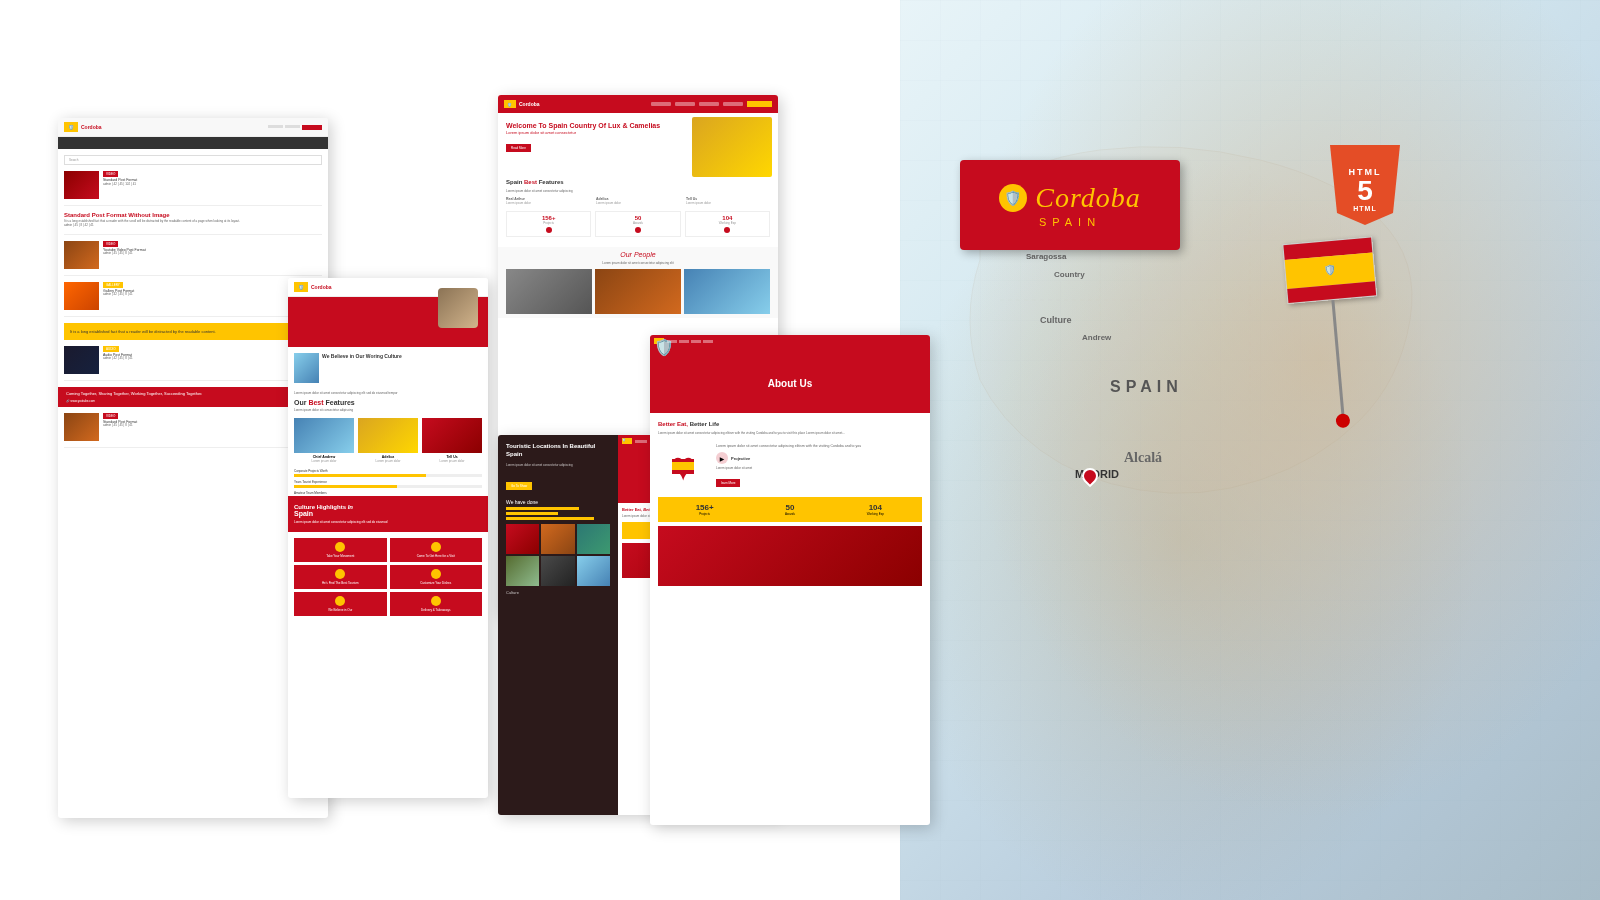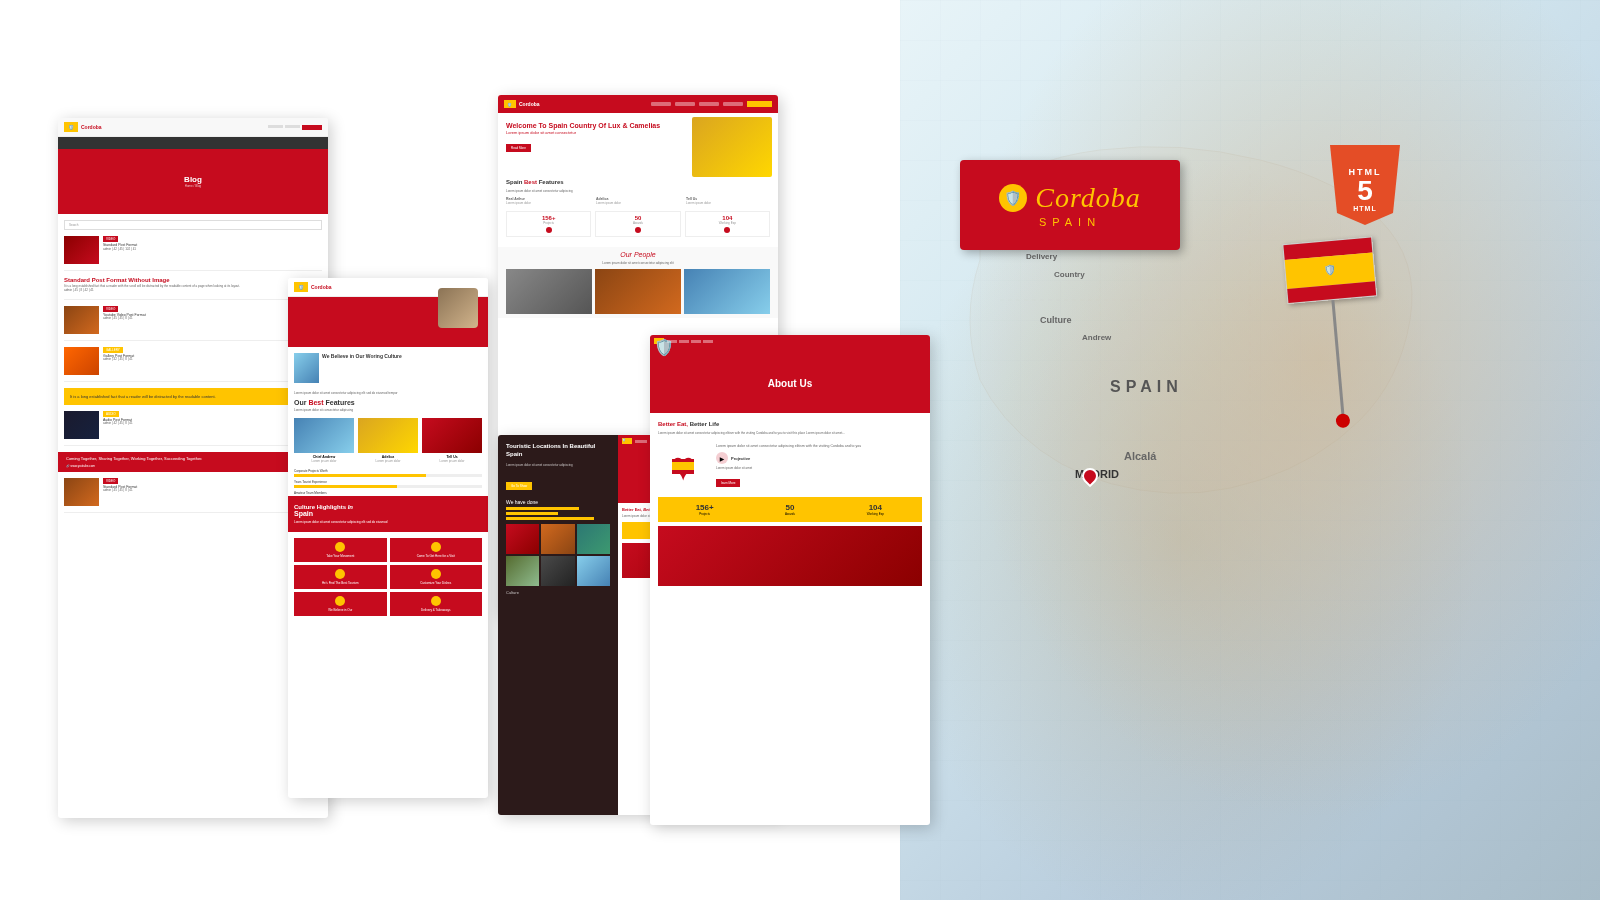--- a/index.html
+++ b/index.html
@@ -589,24 +589,24 @@
     <path d="M80,200 Q120,160 200,150 Q280,140 360,160 Q440,180 480,220 Q520,260 510,320 Q500,380 460,420 Q420,460 360,480 Q300,500 240,490 Q180,480 140,450 Q100,420 80,380 Q60,320 80,260 Z" fill="rgba(210,180,140,0.4)" stroke="#b8a080" stroke-width="1"></path>
 
     <line x1="100" y1="300" x2="500" y2="300" stroke="#c8b090" stroke-width="0.5" stroke-dasharray="4,4"></line>
     <line x1="200" y1="200" x2="200" y2="500" stroke="#c8b090" stroke-width="0.5" stroke-dasharray="4,4"></line>
     <line x1="350" y1="150" x2="350" y2="480" stroke="#c8b090" stroke-width="0.5" stroke-dasharray="4,4"></line>
   </svg>
 
   <div class="map-label madrid-label" style="top:52%;left:25%;font-size:11px;font-weight:bold;color:#333;">MADRID</div>
   <div class="map-label spain-label" style="top:42%;left:30%;font-size:16px;letter-spacing:5px;color:#555;">SPAIN</div>
   <div class="map-label" style="top:35%;left:20%;font-size:9px;color:#666;">Culture</div>
-  <div class="map-label" style="top:50%;left:32%;font-size:11px;color:#666;">Alcalá</div>
+  <div class="map-label" style="top:50%;left:32%;font-size:14px;color:#666;font-family:Liberation Serif, serif;">Alcalá</div>
   <div class="map-label" style="top:30%;left:22%;font-size:8px;color:#666;">Country</div>
   <div class="map-label" style="top:37%;left:26%;font-size:8px;color:#666;">Andrew</div>
-  <div class="map-label" style="top:28%;left:18%;font-size:8px;color:#666;">Delivery</div>
+  <div class="map-label" style="top:28%;left:18%;font-size:8px;color:#666;">Saragossa</div>
 
   <div class="flag-pin" style="top:240px;right:220px;">
     <div style="display:flex;flex-direction:column;align-items:center;">
       <div class="flag-rect">
         <div class="flag-top"></div>
         <div class="flag-mid">
           <span style="font-size:10px;">🛡️</span>
         </div>
         <div class="flag-bot"></div>
       </div>
@@ -642,24 +642,20 @@
     </div>
     <div style="display:flex;gap:2px;">
       <div style="width:15px;height:3px;background:#ddd;"></div>
       <div style="width:15px;height:3px;background:#ddd;"></div>
       <div style="width:20px;height:5px;background:#c60b1e;"></div>
     </div>
   </div>
 
   <div class="mockup-blog-nav"></div>
 
-  <div class="mockup-blog-title-bar">
-    <div style="color:white;font-size:8px;font-weight:bold;">Blog</div>
-    <div style="color:rgba(255,255,255,0.7);font-size:3px;">Home / Blog</div>
-  </div>
 
   <div class="mockup-blog-body">
     <div class="mockup-search-bar">
       <div style="font-size:3px;color:#999;">Search</div>
     </div>
 
     <div class="blog-post-item">
       <div class="blog-post-img blog-post-img-1"></div>
       <div class="blog-post-text">
         <div class="tag-red">VIDEO</div>

